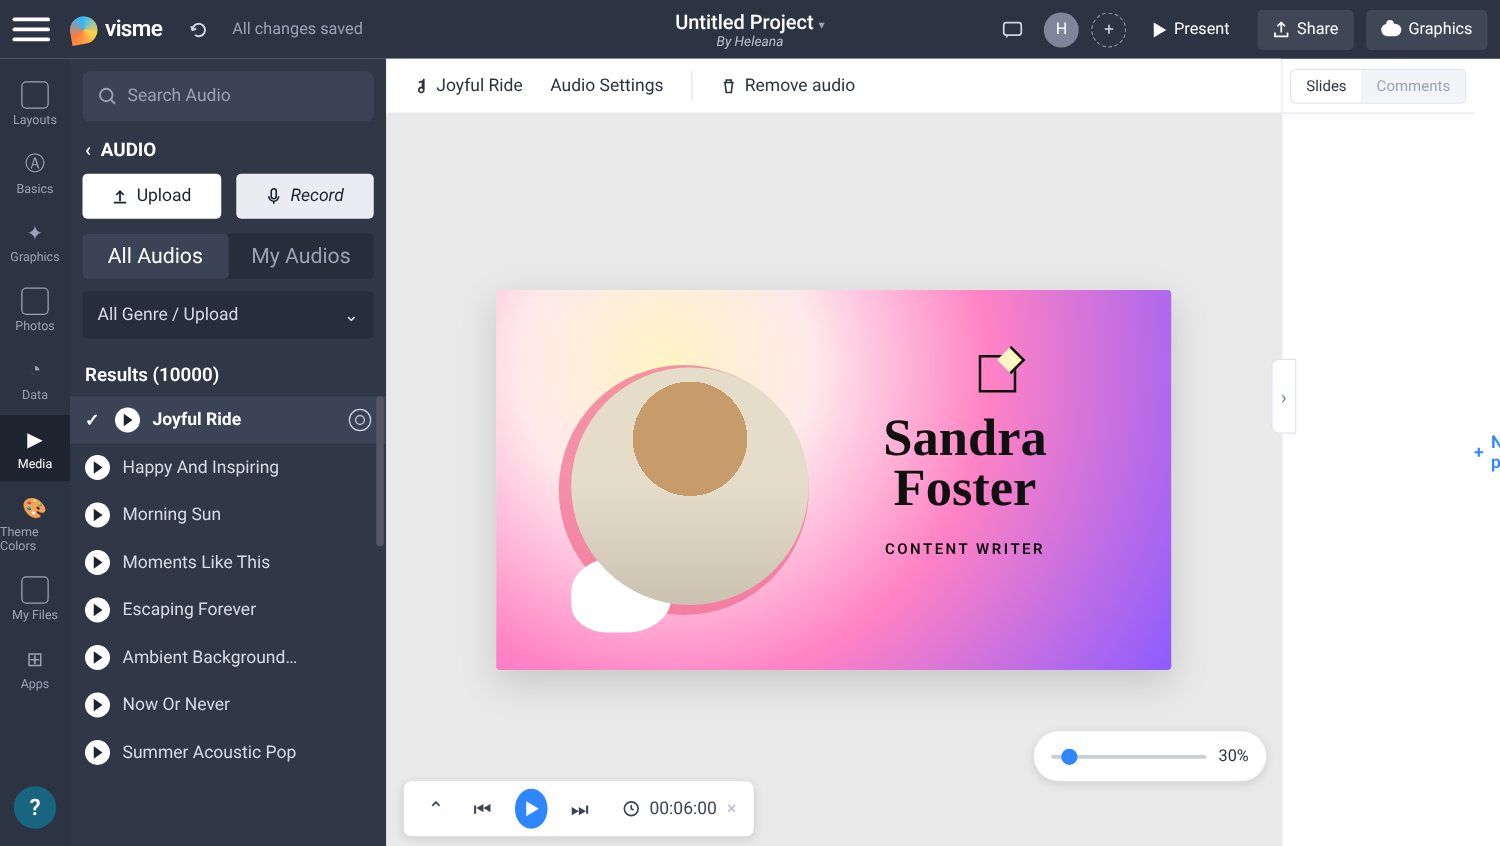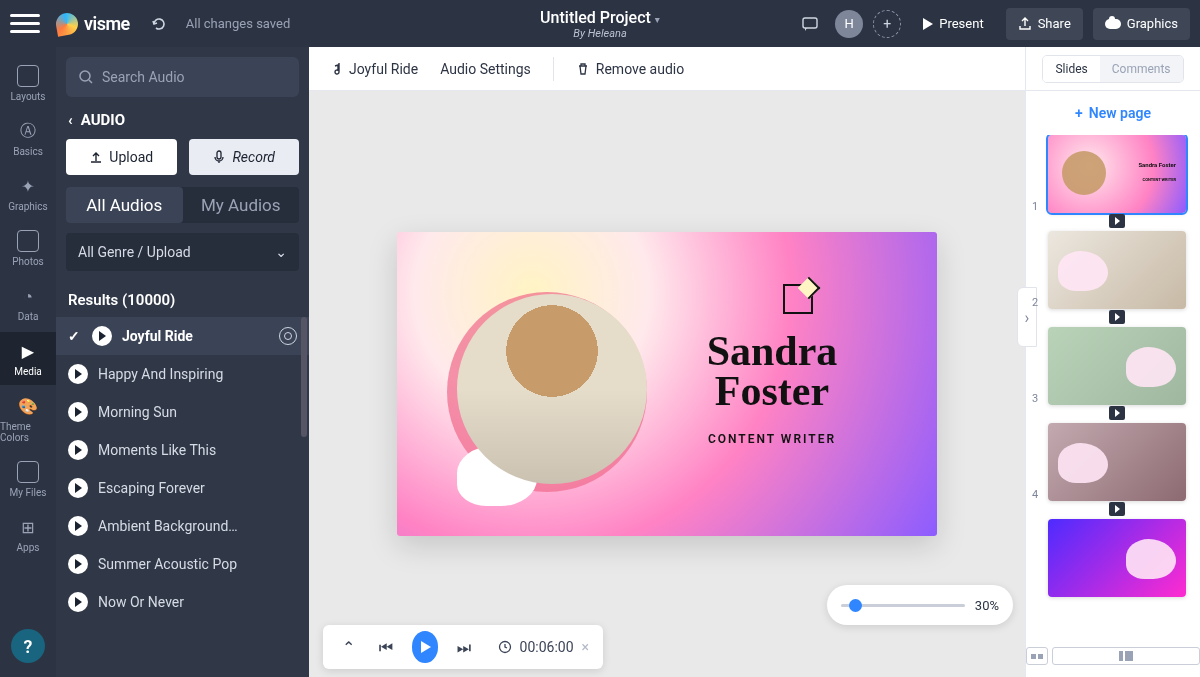--- a/index.html
+++ b/index.html
@@ -89,21 +89,21 @@
 .zoom-wrap { position:absolute; right:12px; bottom:10px; width:186px; height:40px; background:#fff; border-radius:22px; box-shadow:0 2px 8px rgba(0,0,0,0.12); display:flex; align-items:center; padding:0 14px; gap:10px; bottom:56px; }
 .zoom-wrap { bottom:52px; }
 .zoom-track { flex:1; height:3px; background:#c9ced8; position:relative; border-radius:2px; }
 .zoom-dot { position:absolute; left:8px; top:-5px; width:13px; height:13px; border-radius:50%; background:#2f86ff; }
 .zoom-pct { font-size:13px; color:#2c3444; }
 
 
 .expand-tab{position:absolute;right:-12px;top:240px;width:20px;height:60px;background:#fff;border:1px solid #e1e4ea;border-radius:6px 0 0 6px;display:flex;align-items:center;justify-content:center;color:#7e869b;cursor:pointer}
 
 
-.right-col { width:175px; background:#fff; display:flex; flex-direction:column; border-left:1px solid #e5e8ee; }
+.right-col { width:175px; background:#fff; display:flex; flex-direction:row; border-left:1px solid #e5e8ee; }
 .tabtop { height:44px; display:flex; align-items:center; justify-content:center; gap:0; padding:6px; border-bottom:1px solid #e5e8ee; }
 .tabtop .seg { display:flex; border:1px solid #e1e4ea; border-radius:5px; overflow:hidden; }
 .tabtop .seg div { padding:6px 12px; font-size:12px; color:#9aa3b5; cursor:pointer; }
 .tabtop .seg div.on { color:#2c3444; background:#fff; }
 .tabtop .seg div.off { background:#f2f4f8; }
 .newpage { display:flex; align-items:center; justify-content:center; gap:6px; color:#2f86ff; font-weight:600; font-size:14px; padding:14px 0; cursor:pointer; }
 .thumbs { flex:1; overflow:auto; padding:0 10px 0 6px; }
 .thumb-row { display:flex; align-items:flex-end; gap:6px; margin-bottom:18px; position:relative; }
 .thumb-row .num { font-size:11px; color:#7e869b; width:10px; }
 .thumb { width:138px; height:78px; border-radius:4px; background:#555; position:relative; box-shadow:0 1px 4px rgba(0,0,0,0.15); }
@@ -284,25 +284,25 @@
       <div class="track">
           <span class="play-circ"></span>
           <span>Escaping Forever</span>
         </div>
       <div class="track">
           <span class="play-circ"></span>
           <span>Ambient Background…</span>
         </div>
       <div class="track">
           <span class="play-circ"></span>
+          <span>Now Or Never</span>
+        </div>
+      <div class="track">
+          <span class="play-circ"></span>
           <span>Summer Acoustic Pop</span>
-        </div>
-      <div class="track">
-          <span class="play-circ"></span>
-          <span>Now Or Never</span>
         </div>
       <div class="scroll-thumb"></div>
     </div>
   </div>
 
   <div class="canvas-col">
     <div class="context-bar">
       <div class="ctx-item">
         <svg width="12" height="14" viewBox="0 0 12 14">
             <path d="M8 1v9a2 2 0 1 1-1-1.7V3L4 4" fill="none" stroke="#2c3444" stroke-width="1.4"></path>

